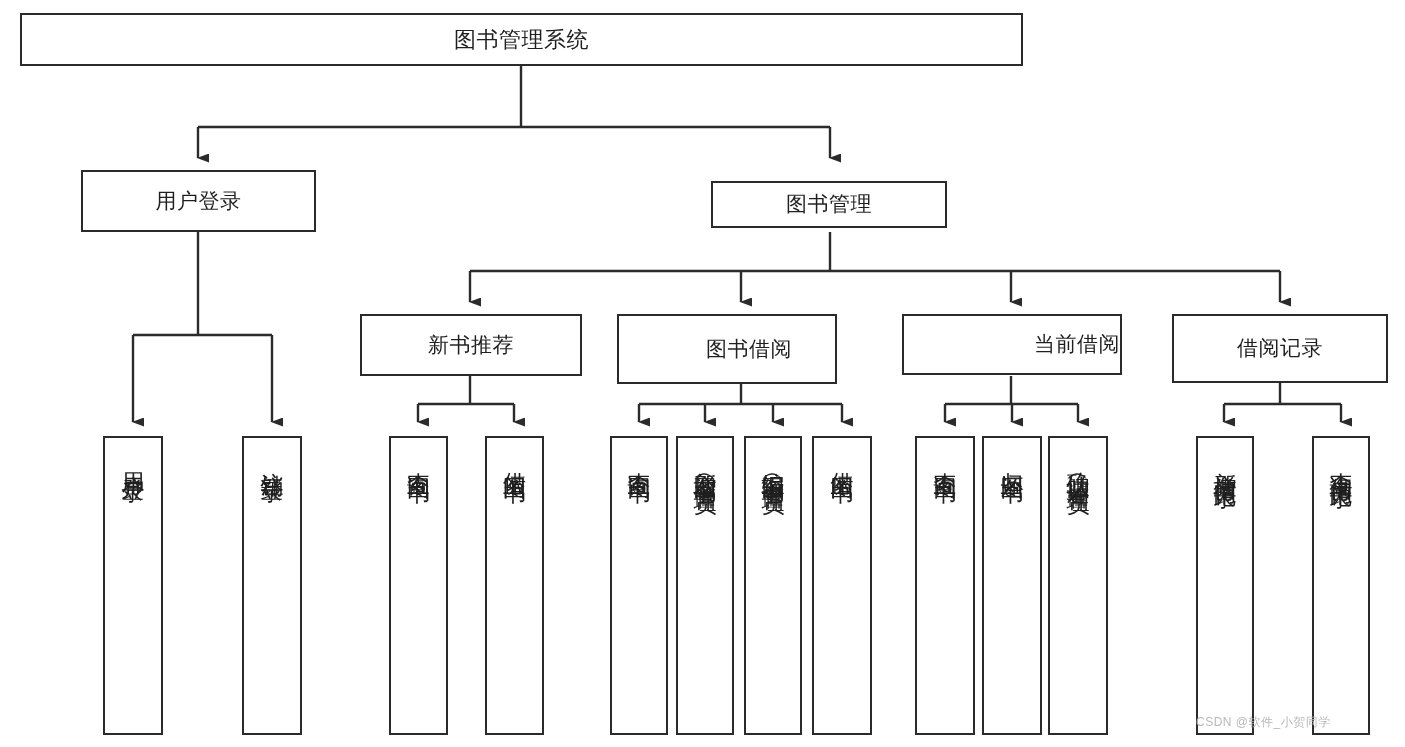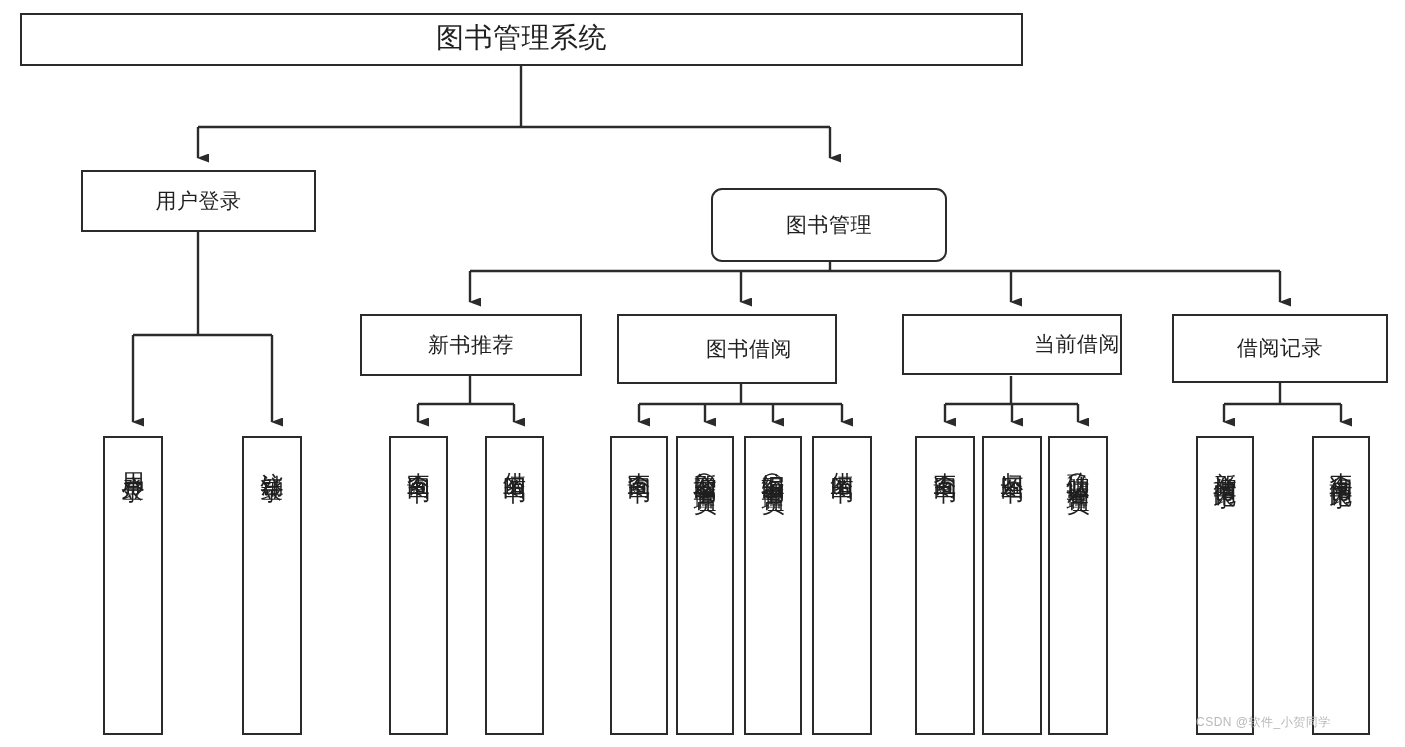--- a/index.html
+++ b/index.html
@@ -25,21 +25,21 @@
     color:#1f1f1f;
     line-height:1.18;
     text-align:center;
     white-space:pre;
   }
   .node.horiz .label{
     writing-mode:horizontal-tb;
     font-size:21px;
     letter-spacing:0.5px;
   }
-  .node.root .label{font-size:28px;font-family:Liberation Mono, monospace;}
+  .node.root .label{font-size:22px;}
   .node.vert{
     align-items:flex-start;
     justify-content:center;
     padding-top:16px;
   }
   .node.vert .label{
     writing-mode:vertical-rl;
     text-orientation:upright;
     font-size:23px;
     letter-spacing:3px;
@@ -110,21 +110,21 @@
     </g>
   </svg>
 
   <div class="node horiz root" style="left:20px;top:13px;width:1003px;height:53px;">
     <span class="label">图书管理系统</span>
   </div>
 
   <div class="node horiz" style="left:81px;top:170px;width:235px;height:62px;">
     <span class="label">用户登录</span>
   </div>
-  <div class="node horiz" style="left:711px;top:188px;width:236px;height:74px;border-radius:11px;">
+  <div class="node horiz" style="left:711px;top:181px;width:236px;height:47px;">
     <span class="label">图书管理</span>
   </div>
 
   <div class="node horiz" style="left:360px;top:314px;width:222px;height:62px;">
     <span class="label">新书推荐</span>
   </div>
   <div class="node horiz" style="left:617px;top:314px;width:220px;height:70px;padding-left:44px;">
     <span class="label">图书借阅</span>
   </div>
   <div class="node horiz" style="left:902px;top:314px;width:220px;height:61px;justify-content:flex-end;">

